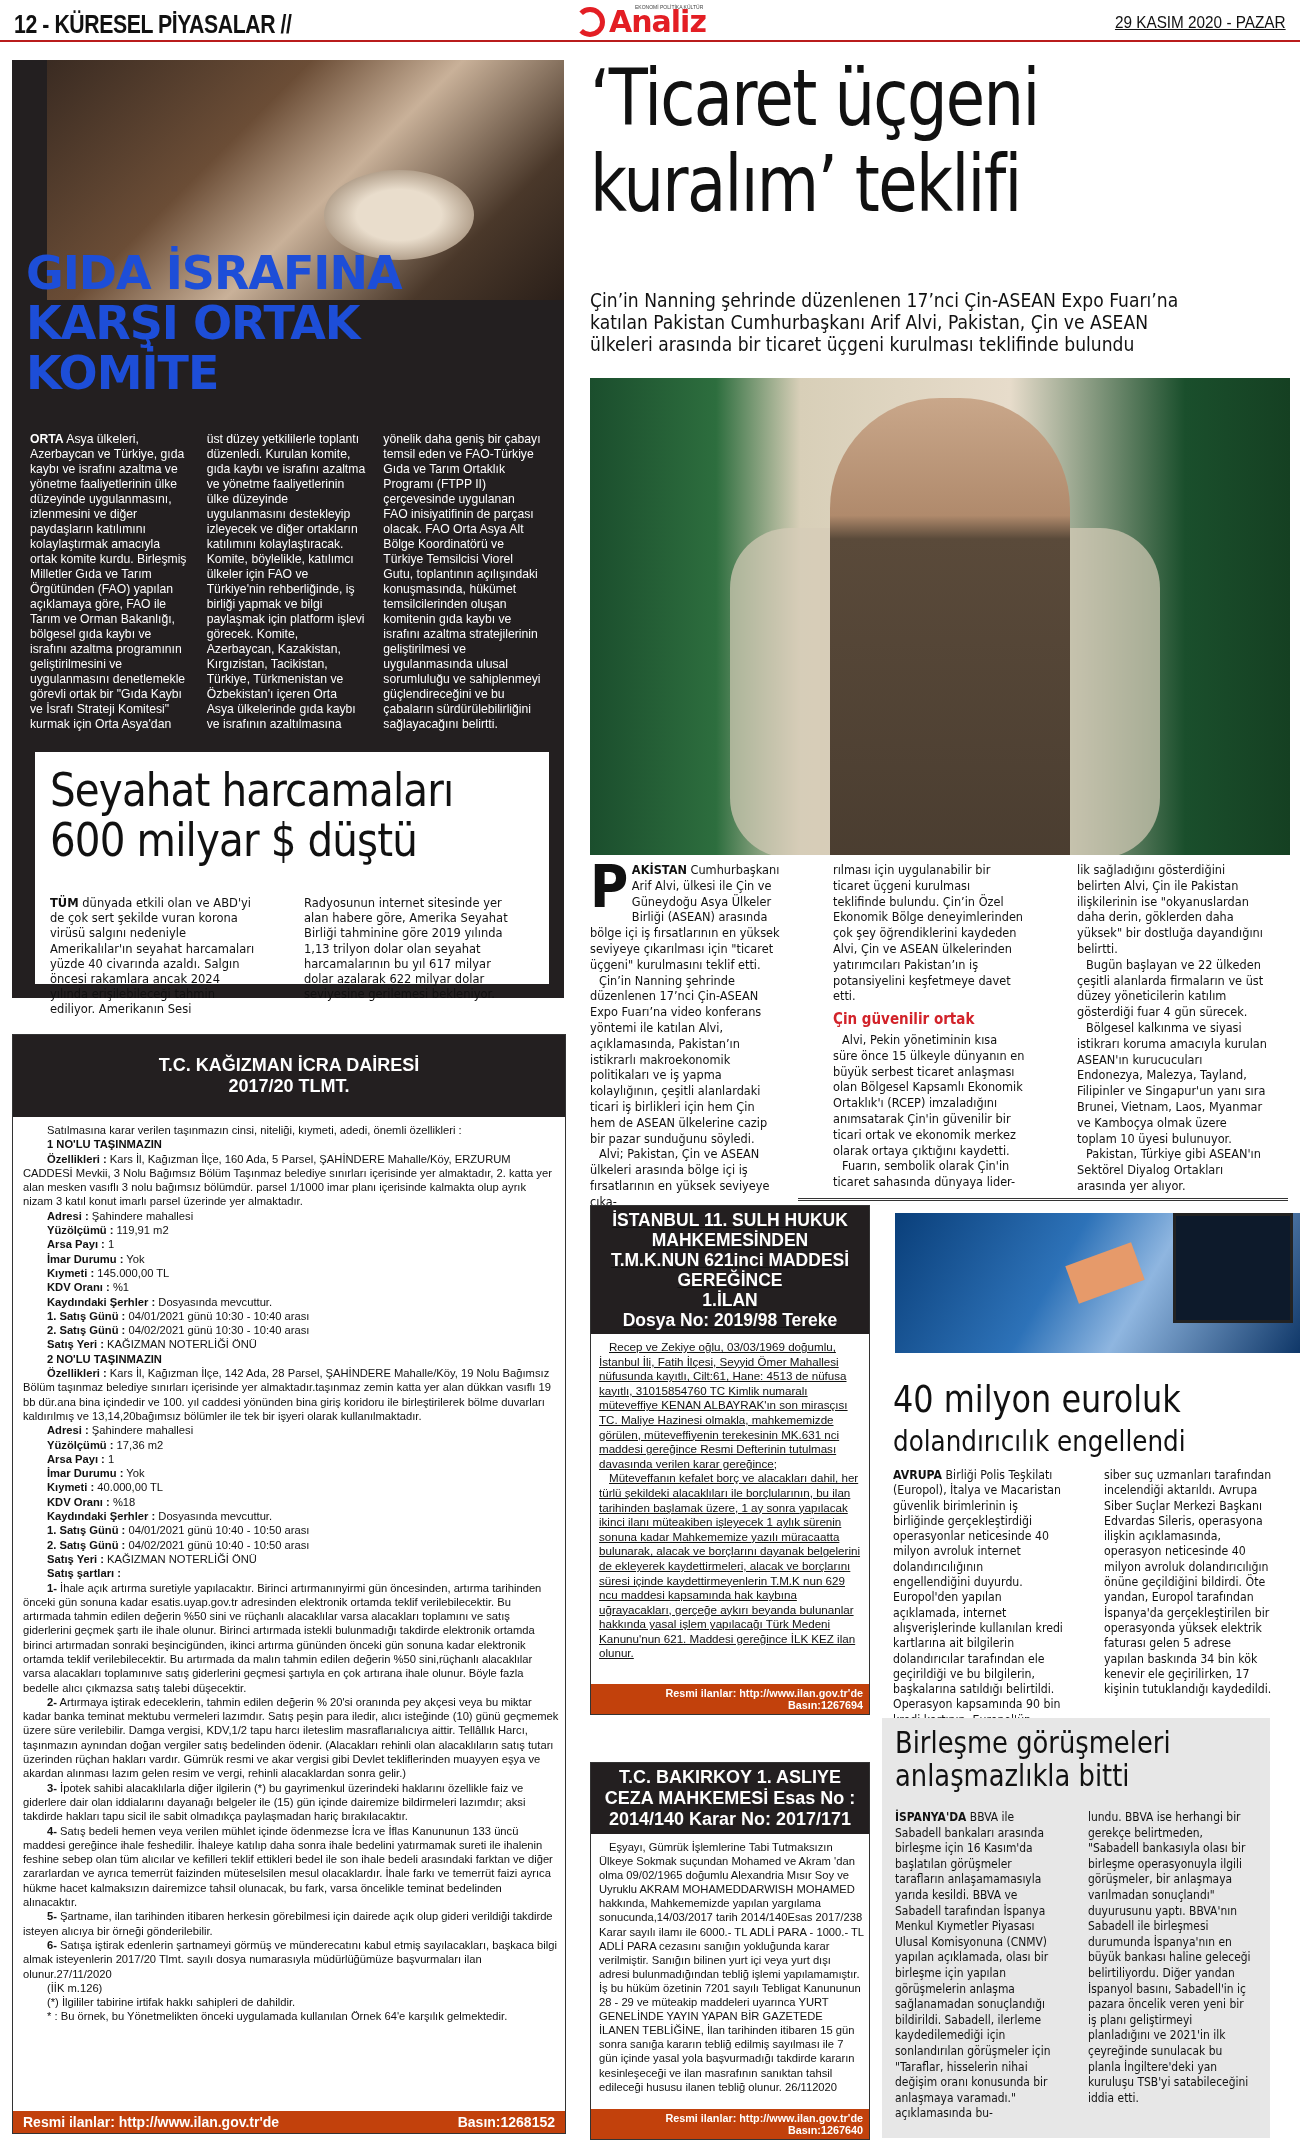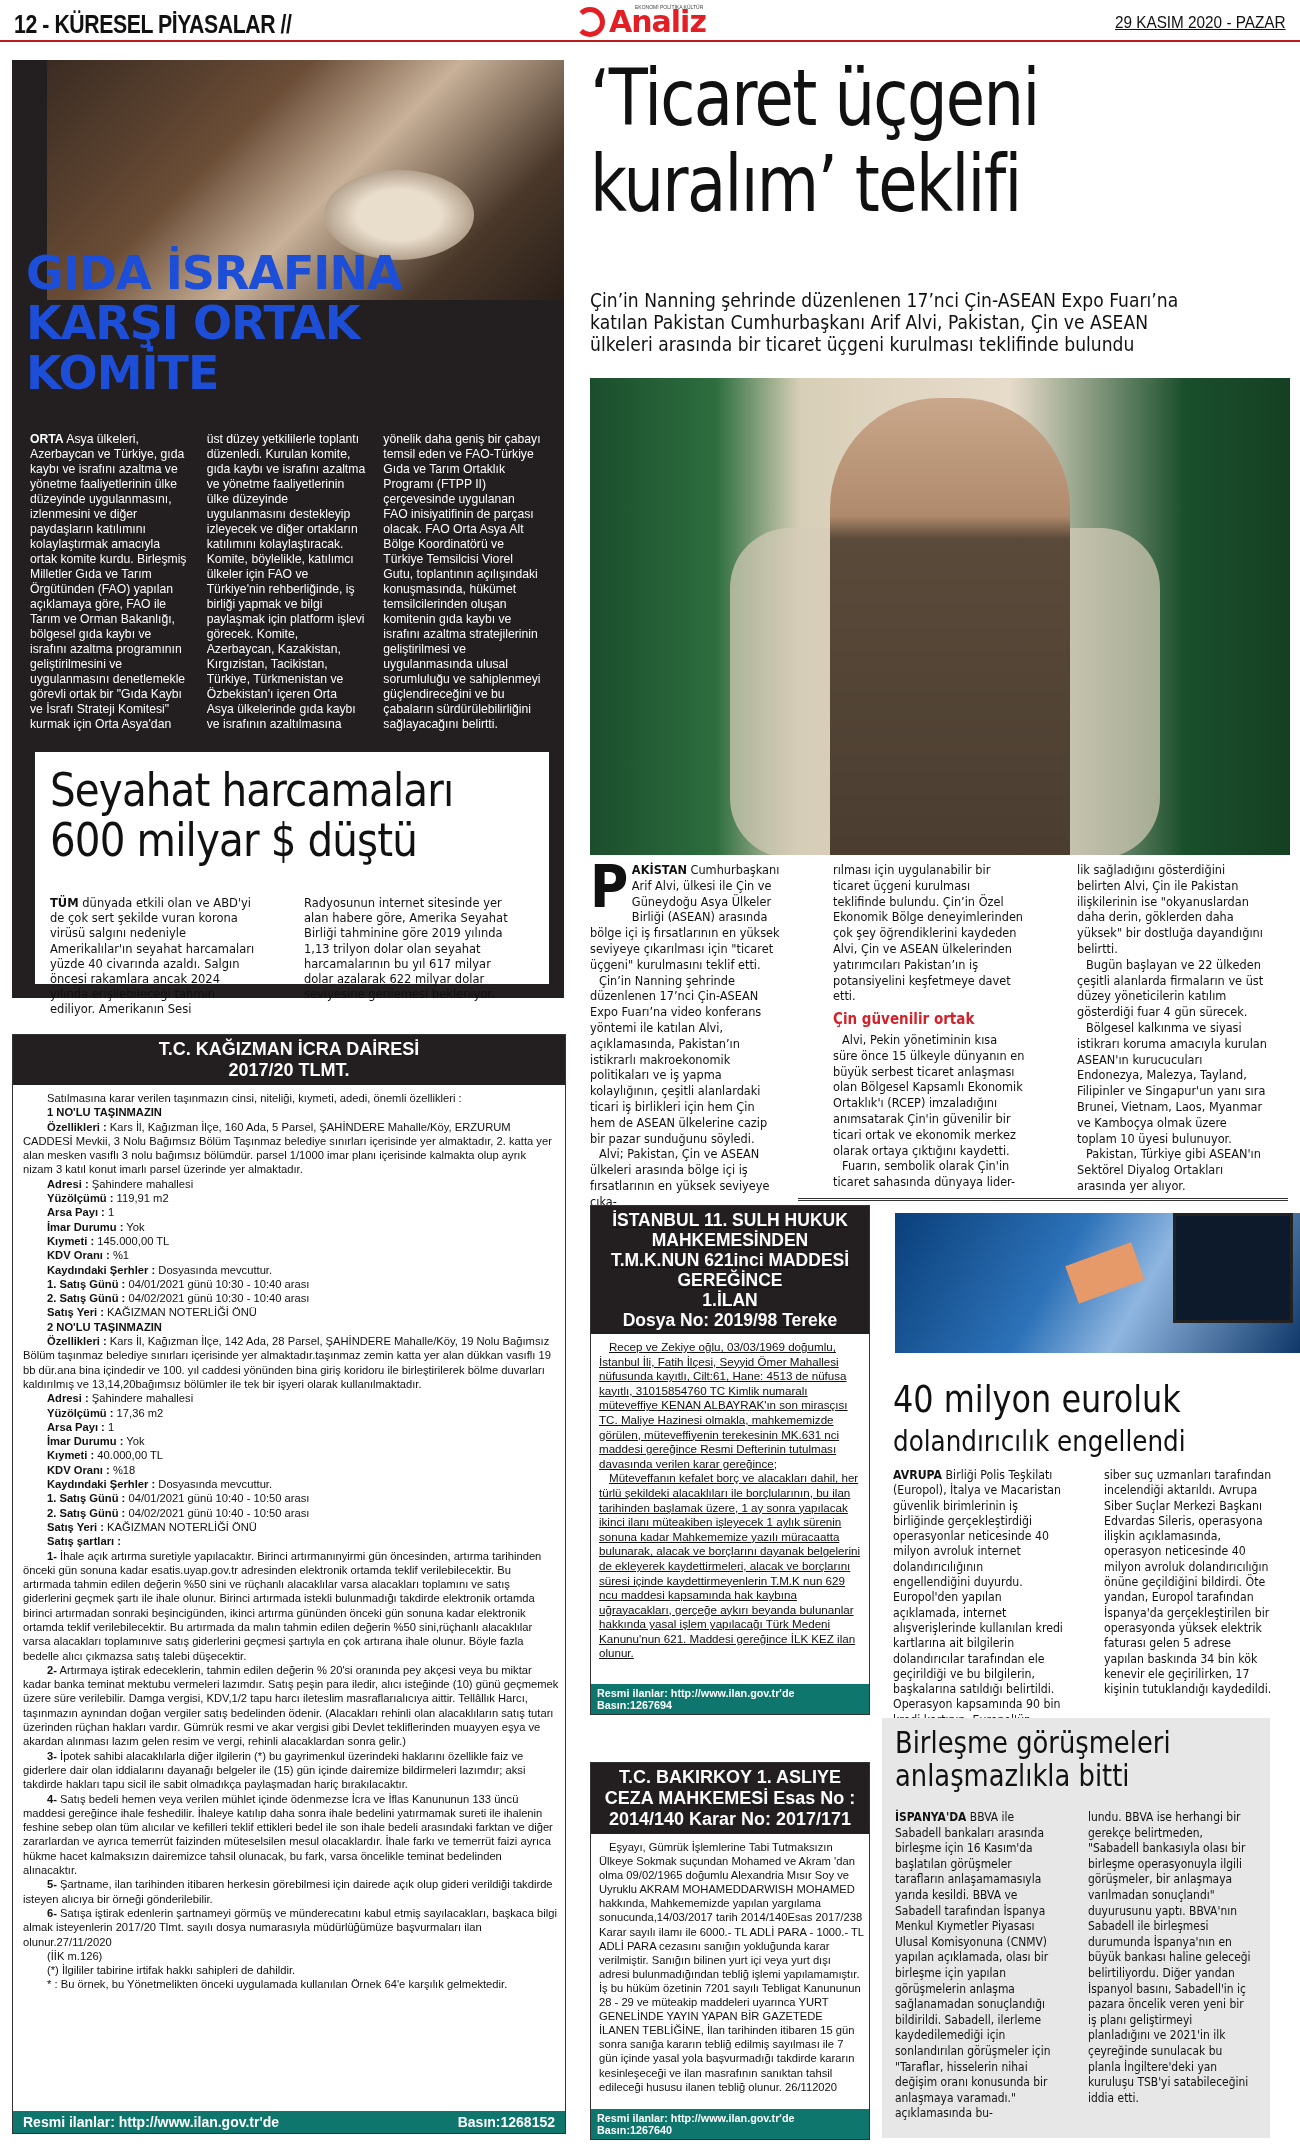--- a/index.html
+++ b/index.html
@@ -37,24 +37,24 @@
   .news-cols { position: absolute; left: 590px; top: 862px; width: 700px; display: flex; gap: 30px; }
   .news-cols .col { flex: 1; font-family: "DejaVu Sans", sans-serif; font-size: 12.6px; line-height: 15.8px; transform: scaleX(0.9); transform-origin: left; }
   .dropcap { float: left; font-size: 58px; line-height: 50px; font-weight: bold; margin-right: 4px; }
   .subhead { color: #d2232a; font-weight: bold; font-size: 15px; margin: 8px 0 4px; }
   .indent { text-indent: 10px; }
 
   
   .notice { position: absolute; border: 1px solid #333; background: #fff; }
   .notice-head { background: #231f20; color: #fff; text-align: center; font-weight: bold; font-family: "Liberation Sans", sans-serif; }
   .notice-body { font-family: "Liberation Sans", sans-serif; color: #111; }
-  .notice-foot { background: #0f766e; color: #fff; font-weight: bold; font-family: "Liberation Sans", sans-serif; display: flex; justify-content: space-between; }
+  .notice-foot { background: #c2410c; color: #fff; font-weight: bold; font-family: "Liberation Sans", sans-serif; display: flex; justify-content: space-between; text-align: right; }
 
   .kag { left: 12px; top: 1034px; width: 554px; height: 1100px; }
-  .kag .notice-head { font-size: 18px; line-height: 21px; padding: 4px 0; }
+  .kag .notice-head { font-size: 18px; line-height: 21px; padding: 20px 0; }
   .kag .notice-body { font-size: 11.2px; line-height: 14.3px; padding: 6px 6px 0 10px; }
   .kag .notice-body p { margin: 0; }
   .kag .ind { padding-left: 24px; }
   .kag .first { text-indent: 24px; }
   .kag .notice-foot { position: absolute; left: 0; bottom: 0; width: 100%; font-size: 14px; padding: 3px 10px; }
 
   .ist { left: 590px; top: 1205px; width: 280px; height: 510px; text-decoration: underline; }
   .ist .notice-head { font-size: 17.5px; line-height: 20px; padding: 4px 0; }
   .ist .notice-body { font-size: 11.6px; line-height: 14.6px; padding: 6px 5px 0 8px; }
   .ist .notice-foot { position: absolute; left: 0; bottom: 0; width: 100%; font-size: 10.8px; padding: 3px 6px; justify-content: center; }

